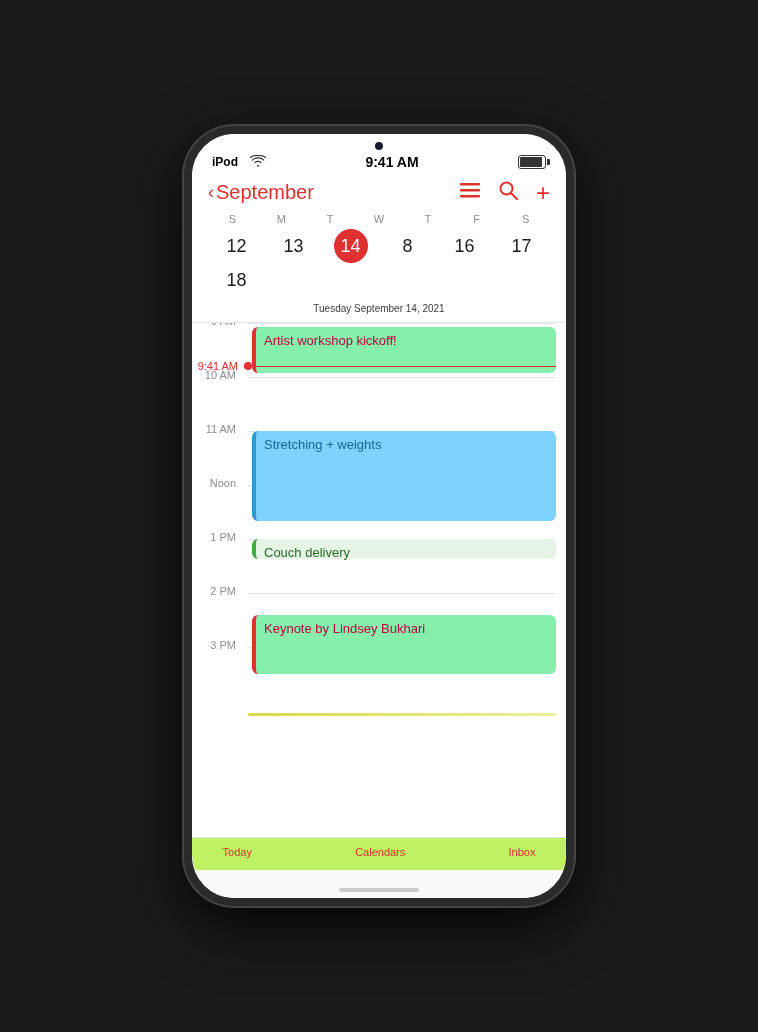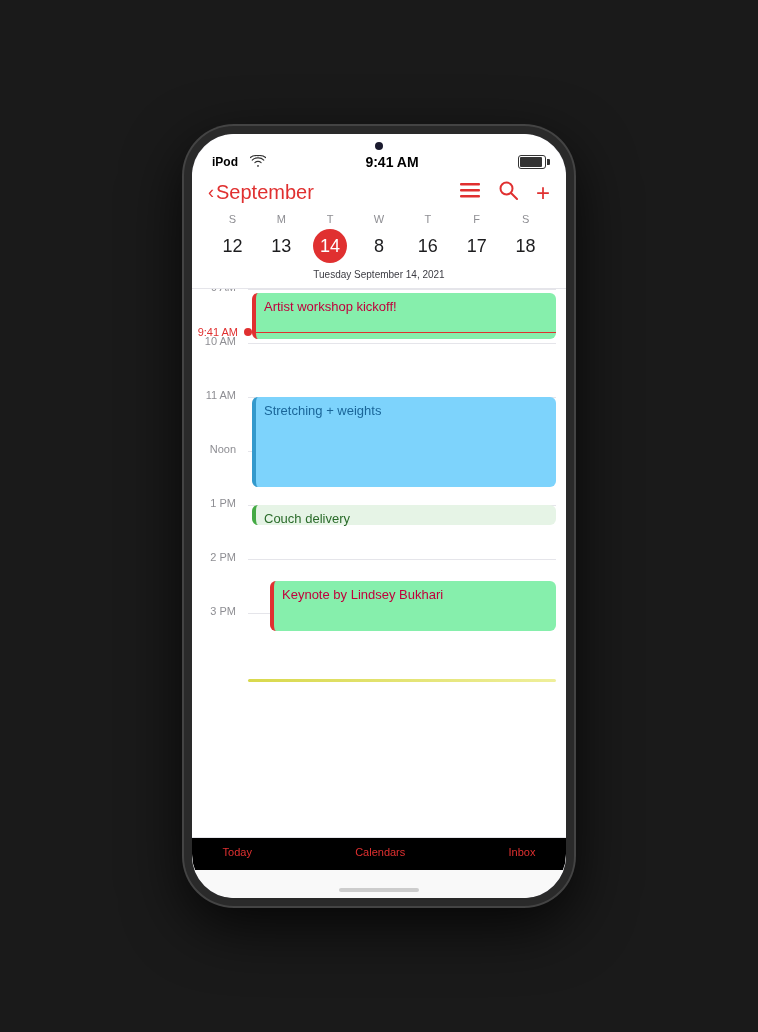--- a/index.html
+++ b/index.html
@@ -175,21 +175,21 @@
 
     .day-label {
       font-size: 11px;
       color: #8e8e93;
       font-weight: 500;
       text-transform: uppercase;
     }
 
     .week-days {
       display: grid;
-      grid-template-columns: repeat(7, 1fr);
+      grid-template-columns: repeat(6, 1fr);
       text-align: center;
       margin-bottom: 6px;
     }
 
     .day-num {
       font-size: 18px;
       color: #1c1c1e;
       font-weight: 300;
       height: 34px;
       display: flex;
@@ -325,21 +325,21 @@
       border-left: 4px solid #44aa44;
       color: #2a6b2a;
     }
 
     
     .tab-bar {
       display: flex;
       justify-content: space-around;
       align-items: center;
       padding: 8px 0 12px;
-      background: #000000;
+      background: #bef264;
       border-top: 1px solid #e5e5ea;
       gap: 42px;
     }
 
     .tab-item {
       display: flex;
       flex-direction: column;
       align-items: center;
       gap: 2px;
       cursor: pointer;
@@ -498,21 +498,21 @@
           </div>
 
           <div class="event event-blue" style="top:108px;height:90px;">
             <span>Stretching + weights</span>
           </div>
 
           <div class="event event-green" style="top:216px;height:20px;">
             <span>Couch delivery</span>
           </div>
 
-          <div class="event event-pink" style="top:292px;height:50px;margin-left:18px;">
+          <div class="event event-pink" style="top:292px;height:59px;">
             <span>Keynote by Lindsey Bukhari</span>
           </div>
 
           <div style="position:absolute;top:390px;left:56px;right:10px;height:3px;background:linear-gradient(to right,#c8c800,#e8e870);border-radius:2px;opacity:0.7;"></div>
 
         </div>
       </div>
 
       <div class="tab-bar">
         <div class="tab-item">

